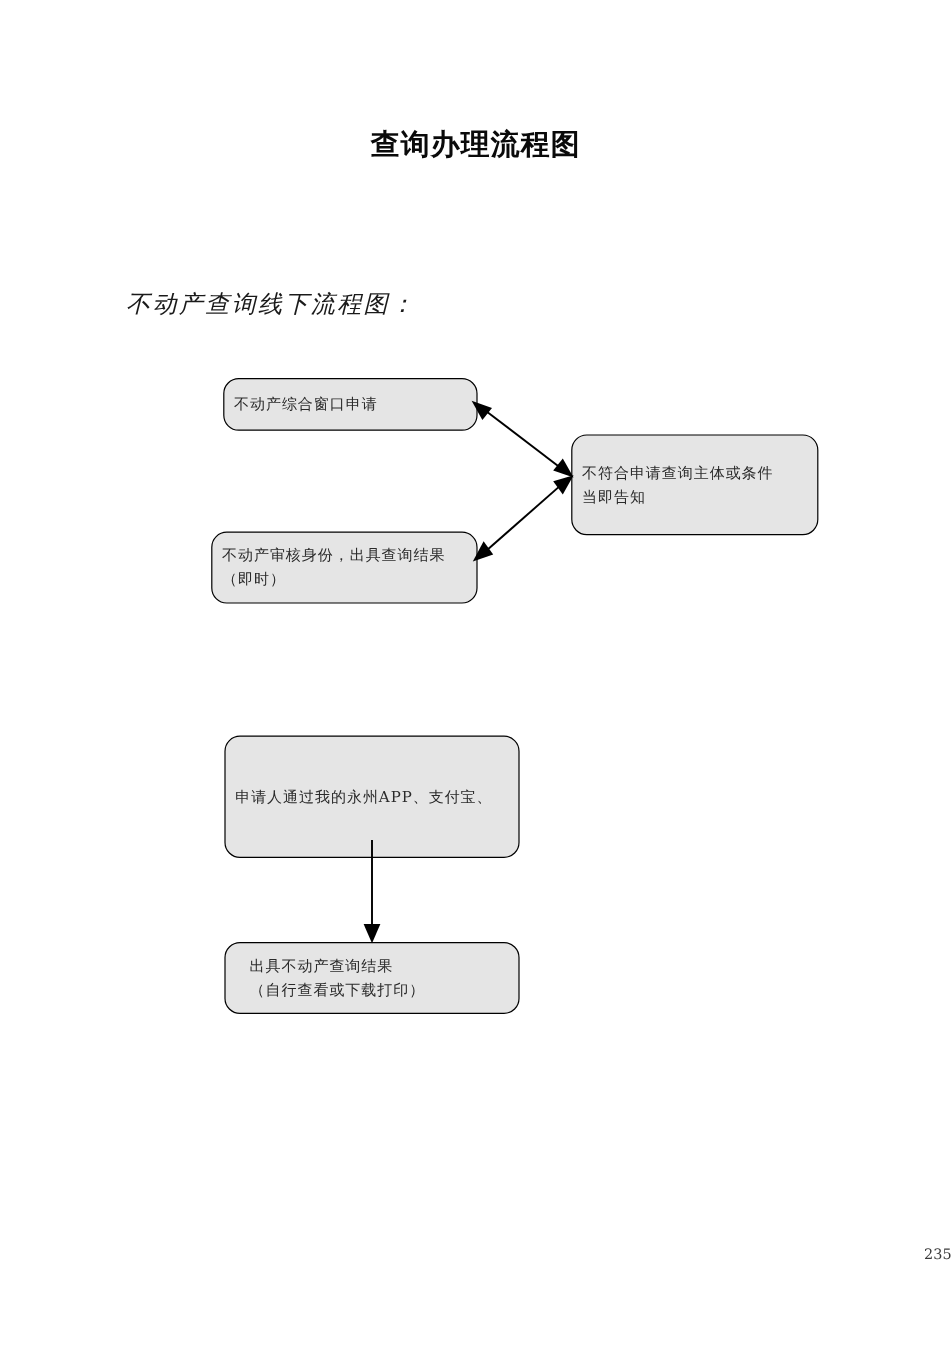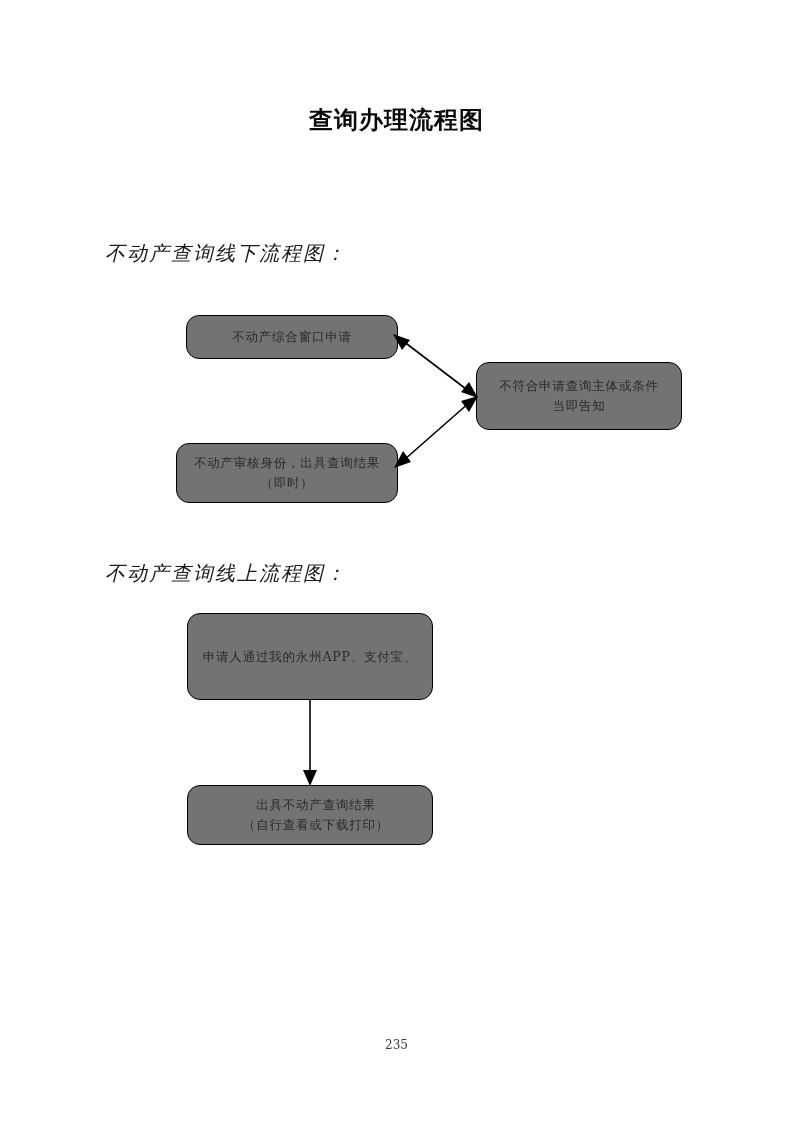--- a/index.html
+++ b/index.html
@@ -46,39 +46,39 @@
   }
   #heading-offline { top: 240px; }
   #heading-online  { top: 560px; }
 
   
   .flow-box {
     position: absolute;
     box-sizing: border-box;
     border: 1.4px solid #000000;
     border-radius: 13px;
-    background: #737373;
+    background: #e5e5e5;
     display: flex;
     flex-direction: column;
-    align-items: center;
+    align-items: flex-start;
     justify-content: center;
     font-family: "DejaVu Serif", "Liberation Serif", serif;
     font-size: 12.5px;
     line-height: 20px;
     letter-spacing: 0.8px;
     color: #2a2a2a;
     text-align: center;
     padding: 2px 8px;
   }
   .flow-box .line { display: block; white-space: nowrap; }
 
   #box-window-apply   { left: 186px; top: 315px; width: 212px; height: 44px; }
-  #box-not-qualified  { left: 476px; top: 362px; width: 206px; height: 68px; }
+  #box-not-qualified  { left: 476px; top: 362px; width: 206px; height: 84px; }
   #box-verify-result  { left: 176px; top: 443px; width: 222px; height: 60px; }
-  #box-online-channels{ left: 187px; top: 613px; width: 246px; height: 87px; }
+  #box-online-channels{ left: 187px; top: 613px; width: 246px; height: 102px; }
   #box-online-result  { left: 187px; top: 785px; width: 246px; height: 60px; padding-left: 20px; }
 
   
   .connectors {
     position: absolute;
     left: 0;
     top: 0;
     width: 793px;
     height: 1122px;
     pointer-events: none;
@@ -89,21 +89,21 @@
     fill: none;
   }
   .arrow-head { fill: #000000; }
 
   
   .page-number {
     position: absolute;
     left: 0;
     top: 1038px;
     width: 793px;
-    text-align: center;
+    text-align: right;
     font-family: "DejaVu Serif", "Liberation Serif", serif;
     font-size: 12px;
     color: #3a3a3a;
   }
 </style>
 </head>
 <body>
 
 <div class="page">
 
@@ -118,21 +118,20 @@
   <div class="flow-box" id="box-not-qualified">
     <span class="line">不符合申请查询主体或条件</span>
     <span class="line">当即告知</span>
   </div>
 
   <div class="flow-box" id="box-verify-result">
     <span class="line">不动产审核身份，出具查询结果</span>
     <span class="line">（即时）</span>
   </div>
 
-  <div class="section-heading" id="heading-online">不动产查询线上流程图：</div>
 
   <div class="flow-box" id="box-online-channels">
     <span class="line">申请人通过我的永州APP、支付宝、</span>
   </div>
 
   <div class="flow-box" id="box-online-result">
     <span class="line">出具不动产查询结果</span>
     <span class="line">（自行查看或下载打印）</span>
   </div>
 

